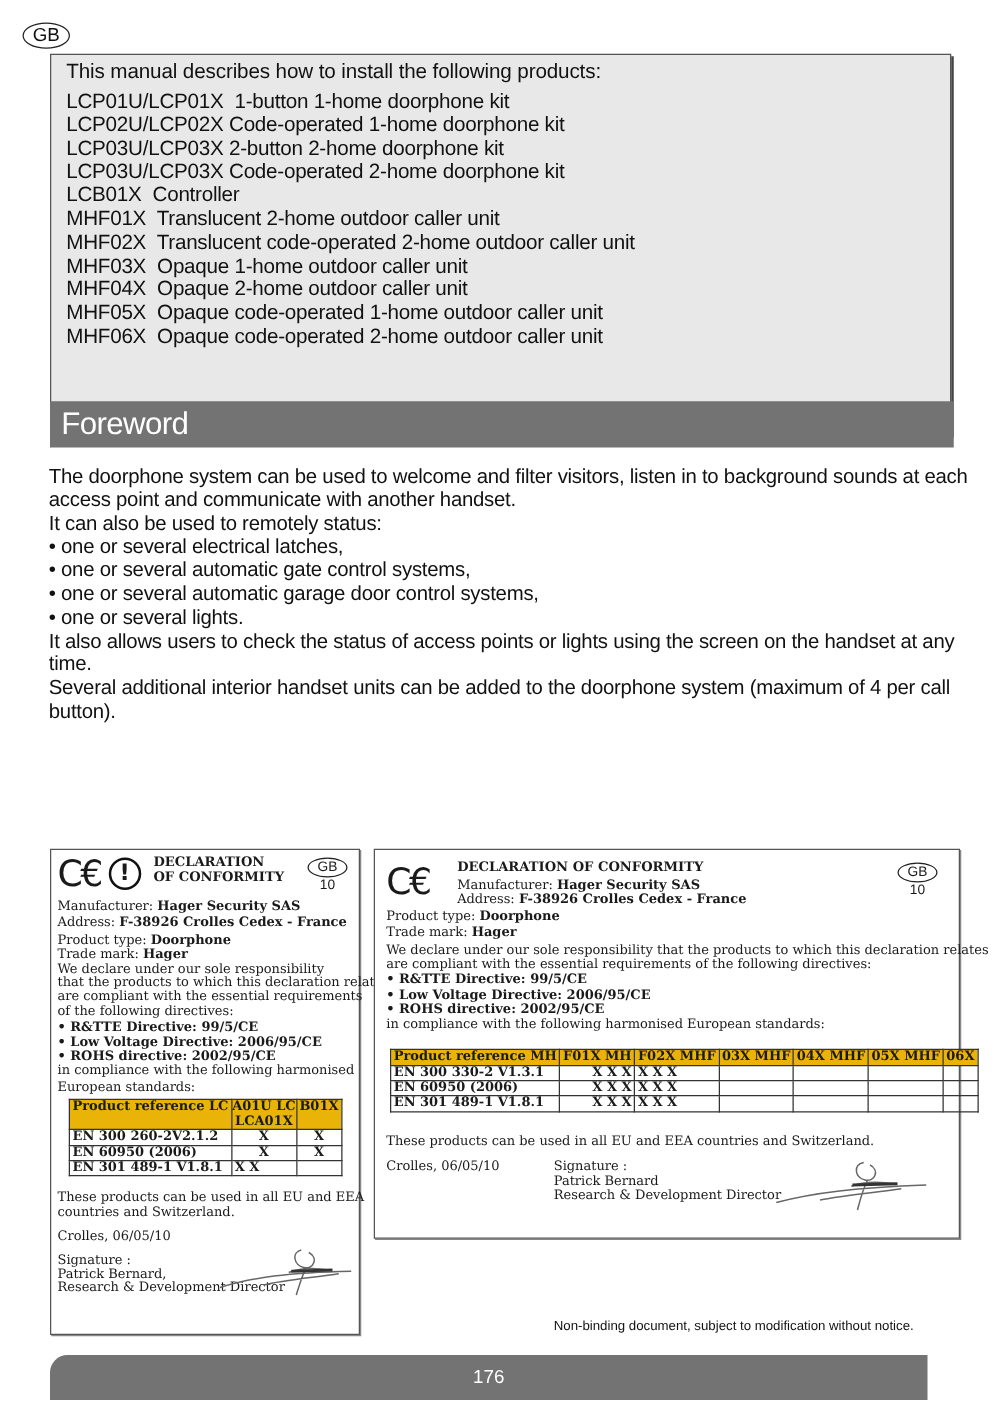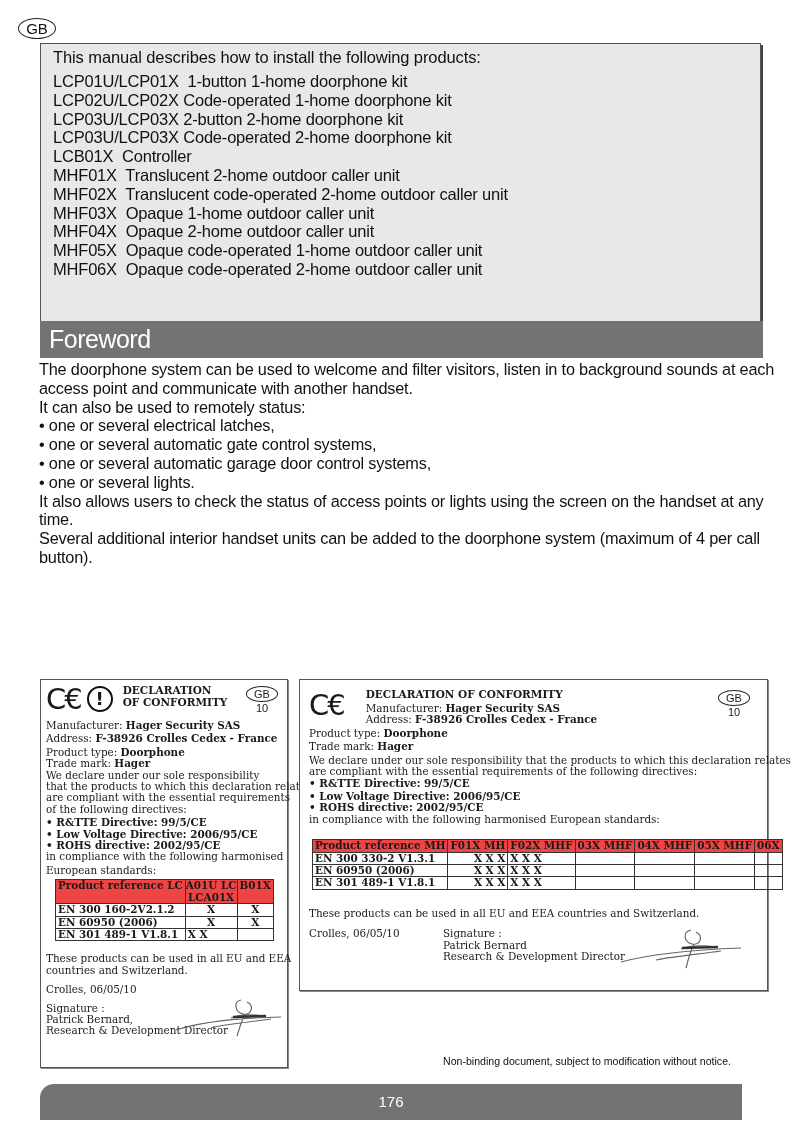--- a/index.html
+++ b/index.html
@@ -8,42 +8,42 @@
   .gb-badge { position:absolute; border:1px solid #222; border-radius:50%; text-align:center; font-family:"Liberation Sans", sans-serif; }
   .gb-top { left:18px; top:18px; width:36px; height:19px; line-height:19px; font-size:15px; }
 
   .products-box { position:absolute; left:40px; top:43px; width:721px; height:305px; background:#e8e8e8; border:1px solid #555; box-shadow:2px 2px 0 #444; box-sizing:border-box; padding:4px 12px 0 12px; }
   .products-intro { font-size:16.5px; line-height:19px; margin:0 0 5px 0; letter-spacing:-0.1px; }
   .products-list { list-style:none; margin:0; padding:0; }
   .products-list li { font-size:16.5px; line-height:18.8px; white-space:pre; letter-spacing:-0.2px; }
 
   .section-header { position:absolute; left:40px; top:321px; width:723px; height:37px; background:#737373; color:#fff; font-size:25px; line-height:37px; padding-left:9px; box-sizing:border-box; letter-spacing:-0.5px; }
 
-  .foreword { position:absolute; left:39px; top:360px; width:750px; font-size:16.3px; line-height:18.8px; letter-spacing:-0.2px; }
+  .foreword { position:absolute; left:39px; top:372px; width:750px; font-size:16.3px; line-height:18.8px; letter-spacing:-0.2px; }
   .foreword p { margin:0; }
 
   .decl { position:absolute; border:1px solid #555; box-shadow:1px 1px 0 #888; box-sizing:border-box; background:#fff; font-family:"DejaVu Serif","Liberation Serif", serif; color:#1a1a1a; }
   .decl-left { left:40px; top:679px; width:248px; height:389px; padding:4px 5px; font-size:10.4px; line-height:11.4px; }
   .decl-right { left:299px; top:679px; width:469px; height:312px; padding:4px 9px; font-size:10.4px; line-height:11.4px; }
   .decl b { font-weight:bold; }
 
   .ce-row { display:flex; align-items:flex-start; height:34px; position:relative; }
   .ce-mark { font-family:"DejaVu Sans", sans-serif; font-size:29px; line-height:30px; letter-spacing:-2px; font-weight:normal; }
   .warn-mark { display:inline-block; width:22px; height:22px; border:2.5px solid #111; border-radius:50%; text-align:center; font-family:"DejaVu Sans", sans-serif; font-weight:bold; font-size:18px; line-height:22px; margin:2px 0 0 6px; box-sizing:content-box; }
   .decl-title { font-weight:bold; font-size:10.5px; line-height:12px; margin-left:10px; }
   .gb-small { position:absolute; right:4px; top:2px; text-align:center; font-family:"Liberation Sans", sans-serif; }
   .gb-small .gb-oval { border:1px solid #222; border-radius:50%; width:30px; height:14px; line-height:14px; font-size:11px; }
   .gb-small .gb-num { font-size:11px; line-height:12px; }
 
   .line { white-space:nowrap; }
   .gap { margin-top:2px; }
 
   table.std { border-collapse:collapse; font-family:"DejaVu Serif","Liberation Serif", serif; font-weight:bold; font-size:10.4px; }
   table.std td { border:1px solid #333; padding:0 2px; line-height:11.4px; white-space:nowrap; }
-  table.std tr.head td { background:#ef4444; }
+  table.std tr.head td { background:#eab308; }
   .tbl-left { margin:3px 0 0 9px; width:205px; }
   .tbl-right { margin:14px 0 0 3px; width:442px; }
   .c { text-align:center; }
 
   .sig-svg { position:absolute; }
 
   .disclaimer { position:absolute; left:443px; top:1055px; font-size:10.6px; color:#111; }
   .footer-bar { position:absolute; left:40px; top:1084px; width:702px; height:36px; background:#737373; border-top-left-radius:14px; color:#fff; font-size:15px; text-align:center; line-height:36px; }
 </style>
 </head>
@@ -111,21 +111,21 @@
     <tbody>
         <tr class="head">
       <td style="vertical-align:top;width:43%">Product reference LC</td>
       <td class="c" style="width:27%;padding:0">
             <div style="text-align:left">A01U LC</div>
             <div>LCA01X</div>
           </td>
       <td style="vertical-align:top">B01X</td>
     </tr>
     <tr>
-      <td>EN 300 160-2V2.1.2</td>
+      <td>EN 300 260-2V2.1.2</td>
       <td class="c">X</td>
       <td class="c">X</td>
     </tr>
     <tr>
       <td>EN 60950 (2006)</td>
       <td class="c">X</td>
       <td class="c">X</td>
     </tr>
     <tr>
       <td>EN 301 489-1 V1.8.1</td>

